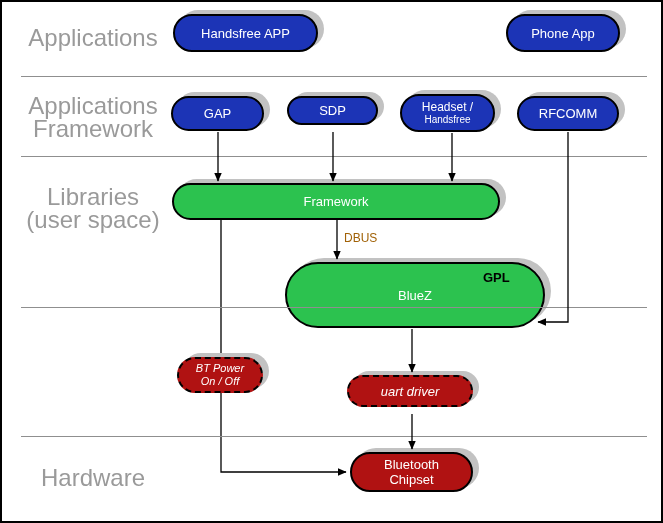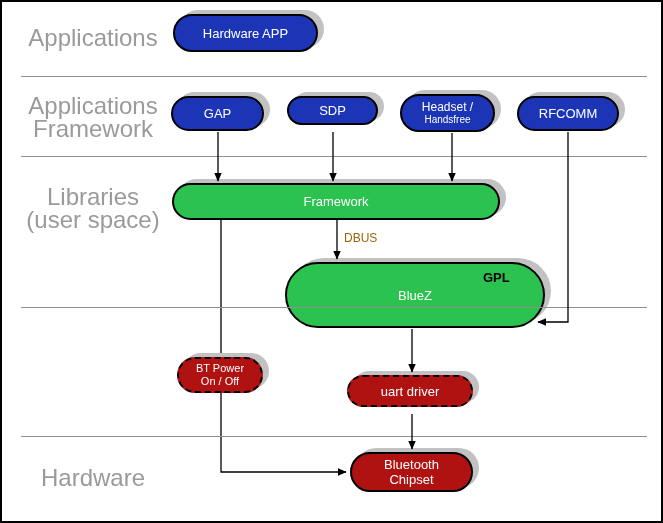--- a/index.html
+++ b/index.html
@@ -16,21 +16,21 @@
   .pill{
     position:absolute;z-index:2;border:2px solid #000;border-radius:999px;
     display:flex;flex-direction:column;align-items:center;justify-content:center;
     color:#fff;font-size:13px;line-height:15px;text-align:center;
     box-shadow:6px -4px 0 0 var(--shadow_gray,#c2c2c2);
     box-sizing:border-box;
   }
   .pill.blue{background:var(--app_blue,#1c34b6);}
   .pill.green{background:var(--lib_green,#2cc24f);}
   .pill.red{background:var(--kernel_red,#b01212);}
-  .pill.dashed{border-style:dashed;}
+  .pill.dashed{border-style:dashed;font-style:italic;}
   .sub{font-size:10px;line-height:12px;}
   .small2{font-size:11px;line-height:13px;}
   .edge-label{position:absolute;color:#a16207;font-size:12px;z-index:4;white-space:nowrap;}
   .gpl-tag{position:absolute;color:#000;font-size:13px;z-index:4;white-space:nowrap;font-weight:bold;}
   svg.lines{position:absolute;left:0;top:0;z-index:1;}
   svg.lines.over{z-index:4;}
 </style>
 </head>
 <body>
 
@@ -55,21 +55,24 @@
     <div>Applications</div>
     <div>Framework</div>
   </div>
   <div class="layer-label" style="left:14px;top:183px;width:154px">
     <div>Libraries</div>
     <div>(user space)</div>
   </div>
   <div class="layer-label" style="left:14px;top:464px;width:154px">Hardware</div>
 
   <div class="pill blue" style="left:171px;top:12px;width:145px;height:38px">
-    <span>Hardware APP</span>
+    <span>Handsfree APP</span>
+  </div>
+  <div class="pill blue" style="left:504px;top:12px;width:114px;height:38px">
+    <span>Phone App</span>
   </div>
 
   <div class="pill blue" style="left:169px;top:94px;width:93px;height:35px">
     <span>GAP</span>
   </div>
   <div class="pill blue" style="left:285px;top:94px;width:91px;height:29px">
     <span>SDP</span>
   </div>
   <div class="pill blue" style="left:398px;top:92px;width:95px;height:38px">
     <span style="font-size:12px;line-height:13px">Headset /</span>

